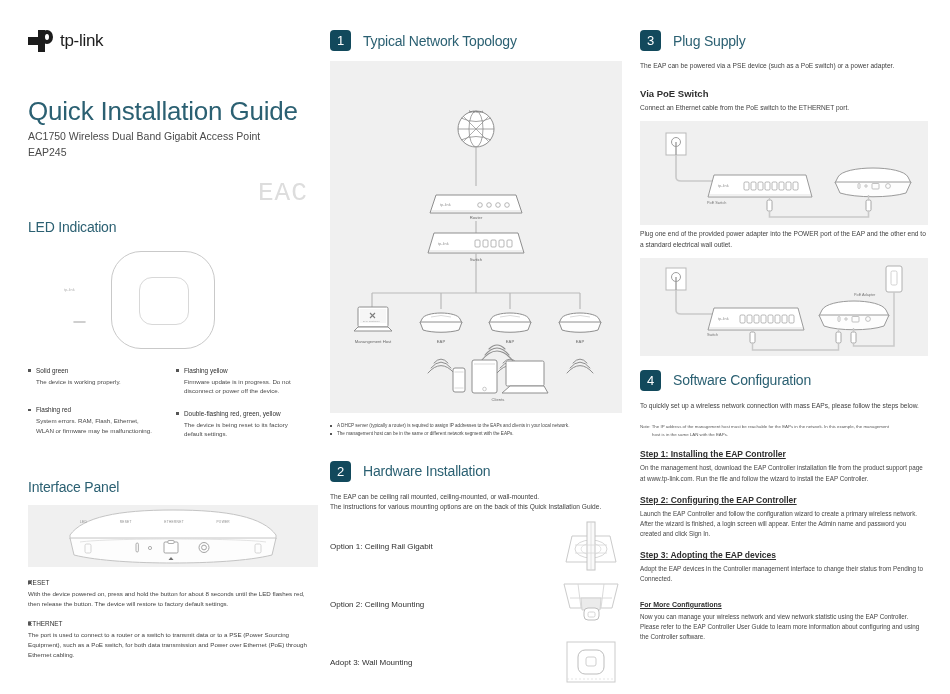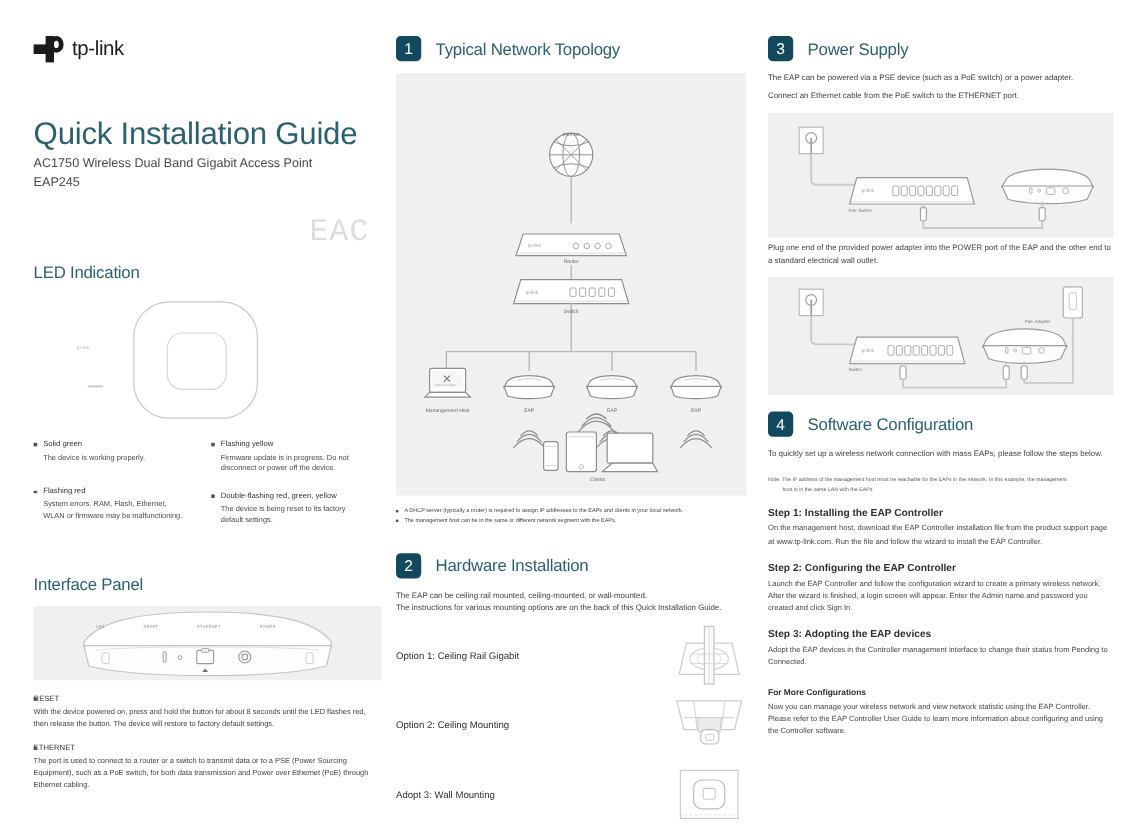--- a/index.html
+++ b/index.html
@@ -136,21 +136,21 @@
   }
   .opt-label { font-size: 8px; color: #2f2f2f; }
   .opt-ill { width: 62px; height: 52px; position: relative; }
 
   
   .ps-ill { height: 104px; margin-top: 7px; }
   .ps-ill2 { height: 98px; margin-top: 7px; }
   .ps-note { position: absolute; font-size: 3.8px; color: #777; }
 
   
-  .step-h { font-size: 8.5px; color: #2f2f2f; margin-top: 11px; margin-bottom: 4px; }
+  .step-h { font-size: 8.5px; color: #2f2f2f; margin-top: 11px; margin-bottom: 4px; text-decoration: underline; }
   .step-p { font-size: 6.3px; line-height: 1.62; color: #454545; }
   .note-box { margin-top: 12px; margin-bottom: 4px; }
   .note-box p { font-size: 4.4px; line-height: 1.7; color: #5a5a5a; }
   .note-box p.ind { padding-left: 12px; }
 
   svg { display: block; overflow: visible; }
 </style>
 </head>
 <body>
 
@@ -416,25 +416,26 @@
           </svg>
         </div>
       </div>
     </div>
   </div>
 
   <div class="col col-right">
 
     <div class="sec-h-num" style="margin-top:30px;">
       <div class="badge">3</div>
-      <h2 class="sec-h">Power Supply</h2>
+      <h2 class="sec-h">Plug Supply</h2>
     </div>
 
     <div class="body-t" style="margin-top:10px;">The EAP can be powered via a PSE device (such as a PoE switch) or a power adapter.</div>
 
+    <h3 class="sub-h" style="margin-top:16px;">Via PoE Switch</h3>
     <div class="body-t" style="margin-top:4px;">Connect an Ethernet cable from the PoE switch to the ETHERNET port.</div>
 
     <div class="ill ps-ill">
       <svg width="288" height="104" viewBox="0 0 288 104">
 
         <rect x="26" y="12" width="20" height="22" fill="#ffffff" stroke="#b9b9b9" stroke-width="1"></rect>
         <circle cx="36" cy="21" r="4.5" fill="none" stroke="#9e9e9e" stroke-width="1"></circle>
         <path d="M36 21 L36 34" stroke="#9e9e9e" stroke-width="1.4"></path>
 
         <path d="M36 34 L36 56 Q36 60 41 60 L74 60" fill="none" stroke="#c9c9c9" stroke-width="1.6"></path>

